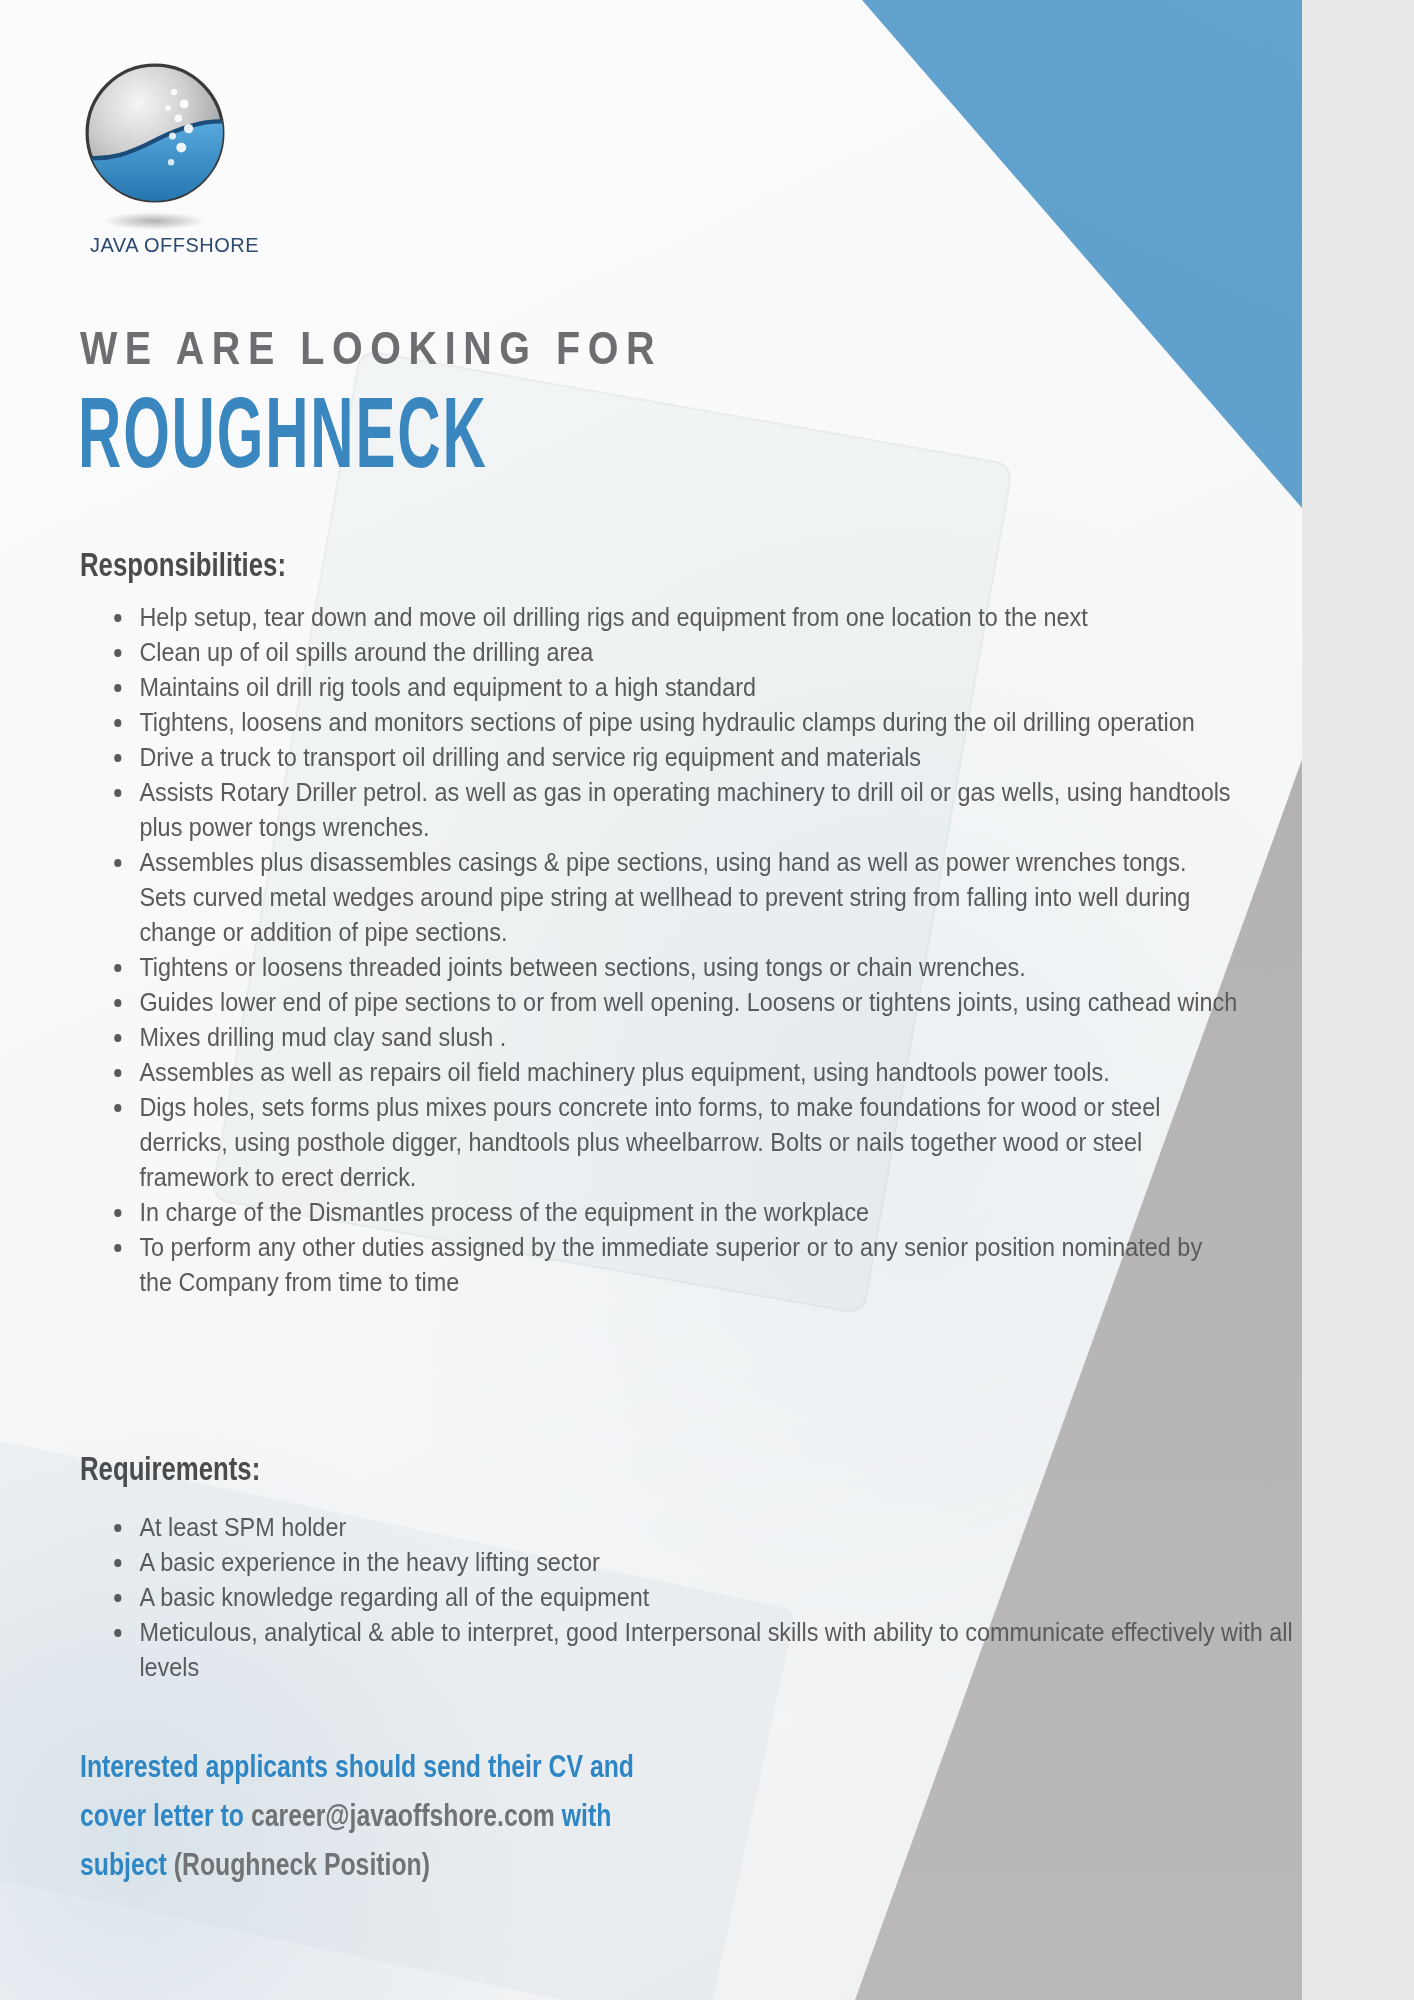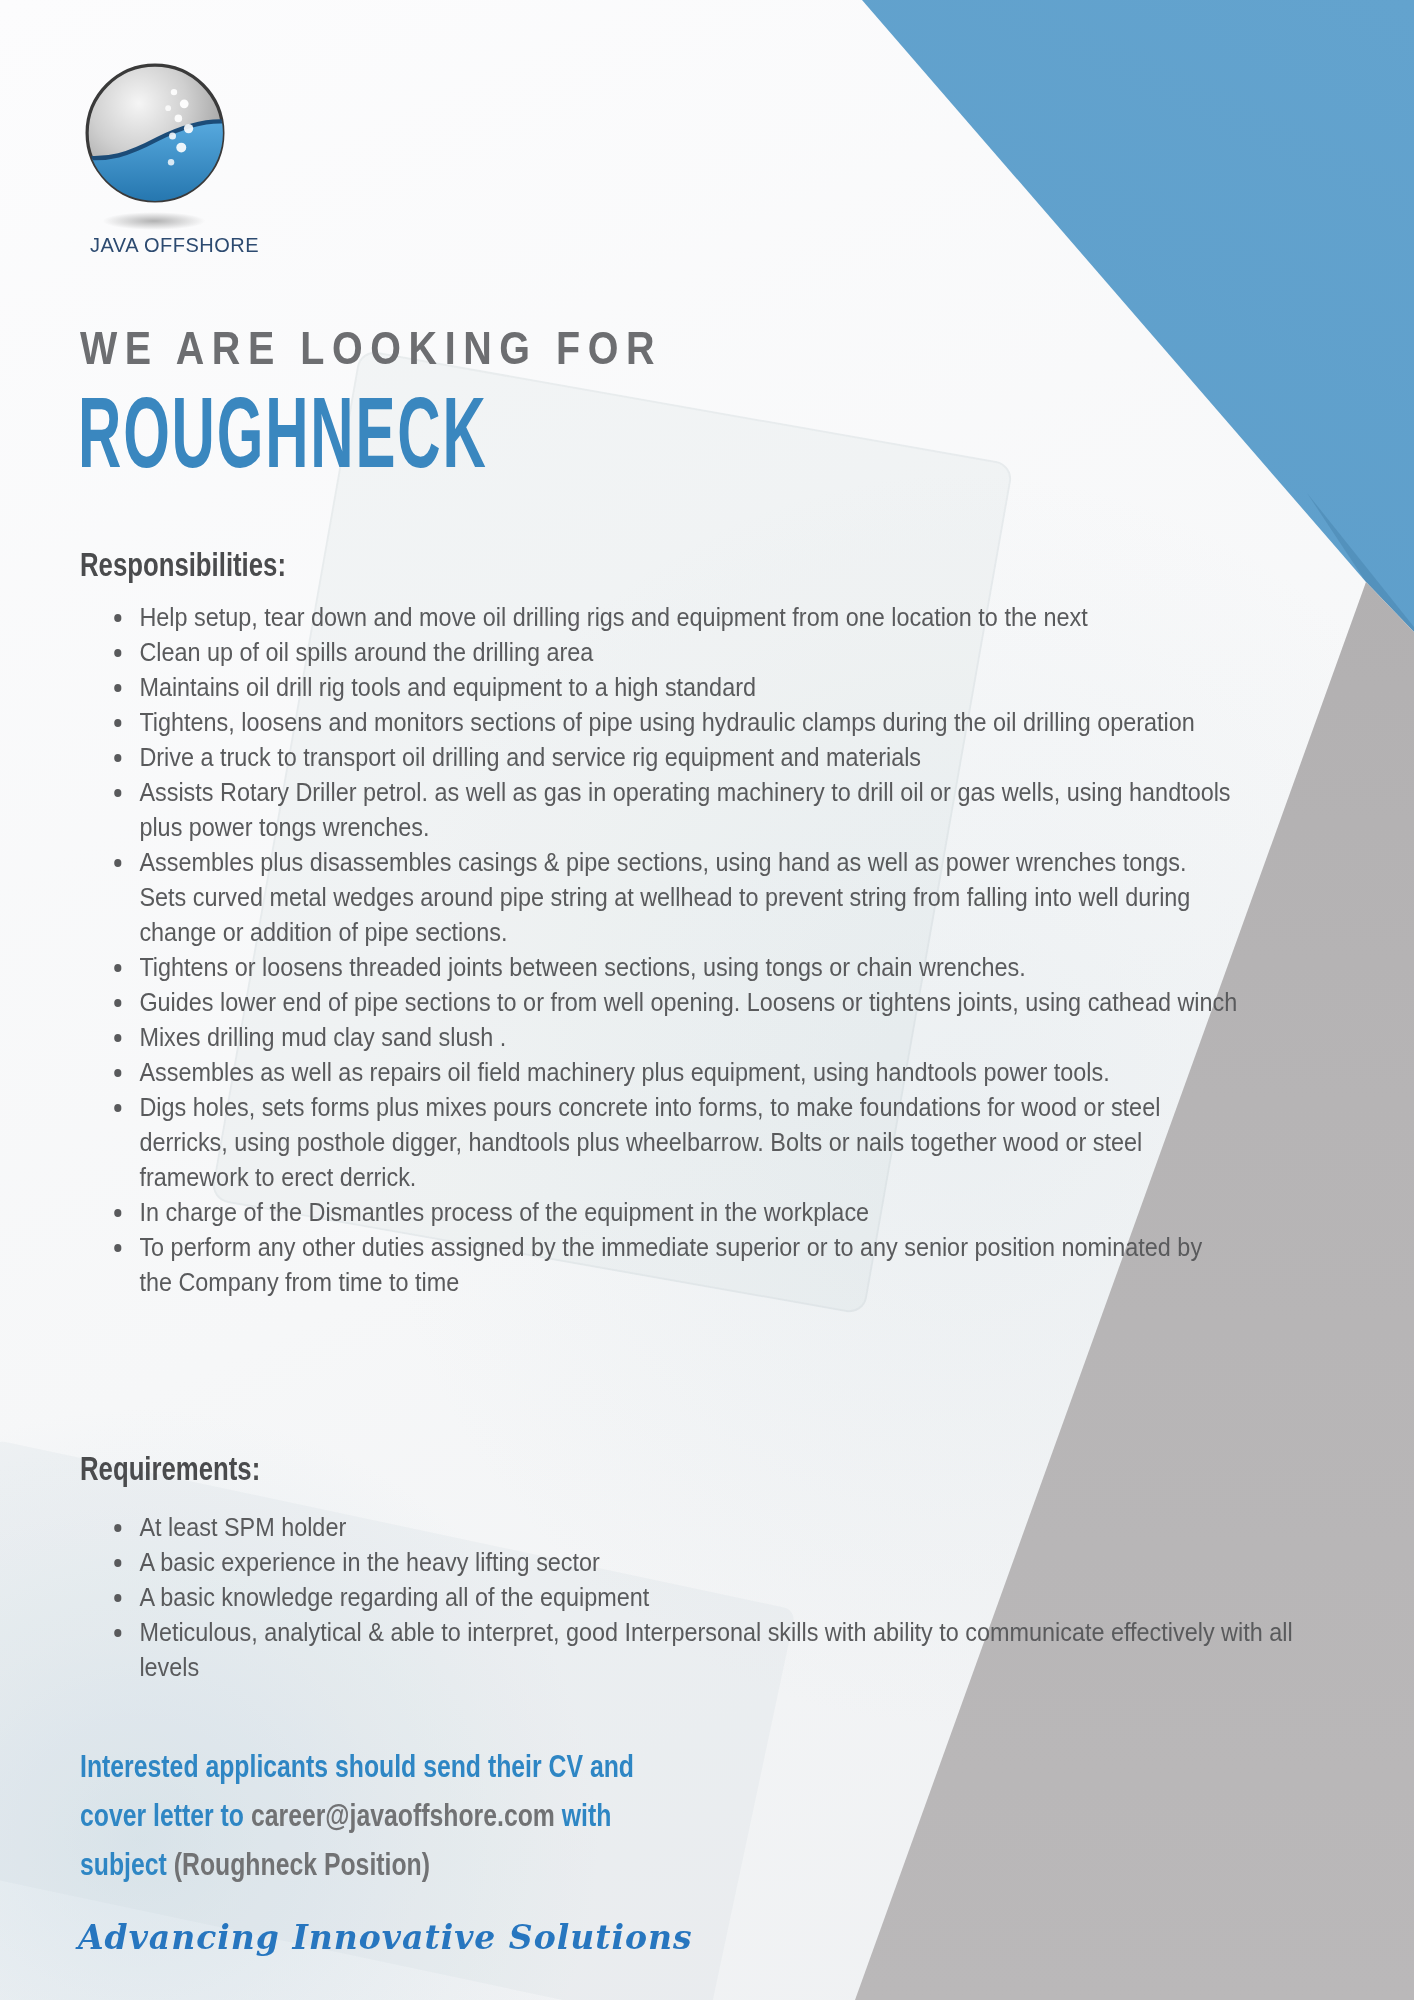--- a/index.html
+++ b/index.html
@@ -1,17 +1,17 @@
 <!DOCTYPE html>
 <html><head>
 <meta charset="utf-8">
 <style>
   html,body{margin:0;padding:0;background:#e9e9e9;}
   .page{
-    position:relative; width:1414px; height:2000px; overflow:hidden;
+    position:relative; width:1302px; height:2000px; overflow:hidden;
     background:#fef9c3;
     font-family:"Liberation Sans","DejaVu Sans",sans-serif;
   }
   
   .bg-grad{position:absolute;inset:0;
     background:
       radial-gradient(60% 45% at 68% 55%, rgba(196,212,219,0.20), rgba(196,212,219,0) 70%),
       radial-gradient(45% 30% at 10% 92%, rgba(186,209,223,0.38), rgba(186,209,223,0) 72%),
       linear-gradient(155deg,#fcfcfd 0%,#f6f7f8 55%,#eef0f2 100%);
   }
@@ -141,15 +141,14 @@
       <li>A basic knowledge regarding all of the equipment</li>
       <li>Meticulous, analytical &amp; able to interpret, good Interpersonal skills with ability to communicate effectively with all levels</li>
     </ul>
 
   <div class="contact" id="contact-block">
       <div class="contact-line"><span class="seg-blue">Interested applicants should send their CV and</span></div>
       <div class="contact-line"><span class="seg-blue">cover letter to </span><span class="seg-gray">career@javaoffshore.com</span><span class="seg-blue"> with</span></div>
       <div class="contact-line"><span class="seg-blue">subject </span><span class="seg-gray">(Roughneck Position)</span></div>
     </div>
 
-  <div class="footer-tagline">Advancing Innovative Solutions</div>
 
 </div>
 
 </body></html>

